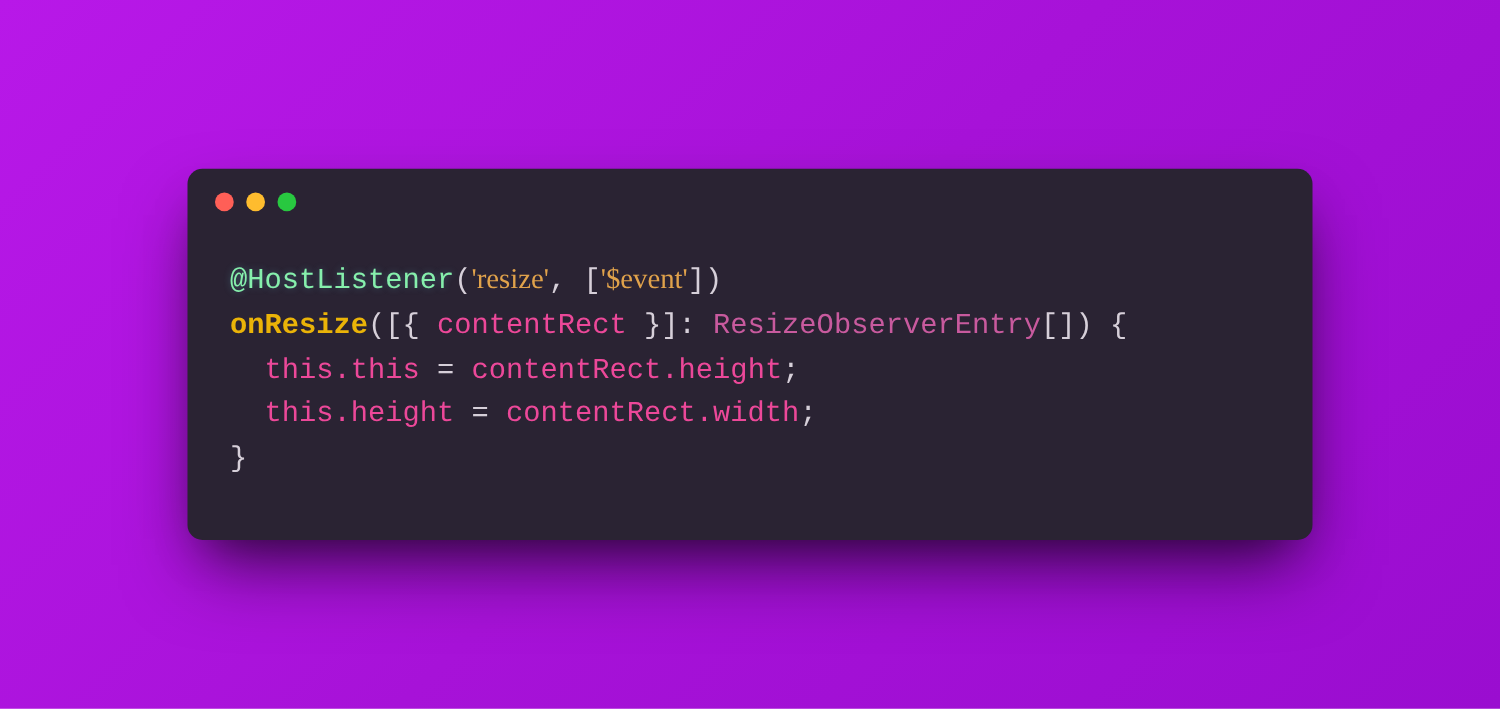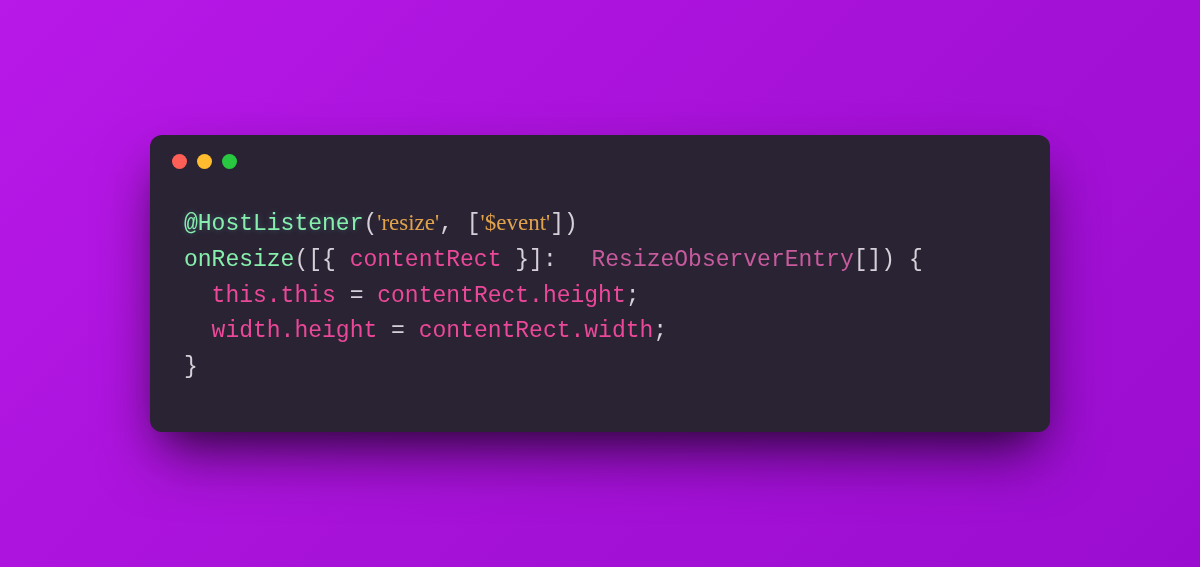--- a/index.html
+++ b/index.html
@@ -34,33 +34,33 @@
   .dot.yellow { background: #febc2e; }
   .dot.green { background: #28c840; }
   .code {
     padding: 18px 34px 46px 34px;
     font-size: 23px;
     line-height: 1.55;
     color: #d6cfd9;
     white-space: pre;
   }
   .tk-decorator { color: #86efac; text-shadow: 0 0 6px rgba(95,184,201,0.35); }
-  .tk-fn       { color: #86efac; }
+  .tk-fn       { color: #eab308; font-weight: bold; }
   .tk-punct    { color: #d6cfd9; }
   .tk-str      { color: #e0a24b; font-family: Liberation Serif, serif; }
-  .tk-type     { color: #c85a9e; margin-left: 21px; }
+  .tk-type     { color: #c85a9e; }
   .tk-kw       { color: #ec4899; }
 </style>
 </head>
 <body>
 
 <div class="window">
   <div class="titlebar">
     <span class="dot red"></span>
     <span class="dot yellow"></span>
     <span class="dot green"></span>
   </div>
   <div class="code"><span><span class="tk-decorator">@HostListener</span><span class="tk-punct">(</span><span class="tk-str">'resize'</span><span class="tk-punct">, [</span><span class="tk-str">'$event'</span><span class="tk-punct">])</span></span>
 <span><span class="tk-fn">onResize</span><span class="tk-punct">([{ </span><span class="tk-kw">contentRect</span><span class="tk-punct"> }]: </span><span class="tk-type">ResizeObserverEntry</span><span class="tk-punct">[]</span><span class="tk-punct">) {</span></span>
 <span><span>  </span><span class="tk-kw">this.this</span><span class="tk-punct"> = </span><span class="tk-kw">contentRect.height</span><span class="tk-punct">;</span></span>
-<span><span>  </span><span class="tk-kw">width.height</span><span class="tk-punct"> = </span><span class="tk-kw">contentRect.width</span><span class="tk-punct">;</span></span>
+<span><span>  </span><span class="tk-kw">this.height</span><span class="tk-punct"> = </span><span class="tk-kw">contentRect.width</span><span class="tk-punct">;</span></span>
 <span><span class="tk-punct">}</span></span></div>
 </div>
 
 </body></html>

